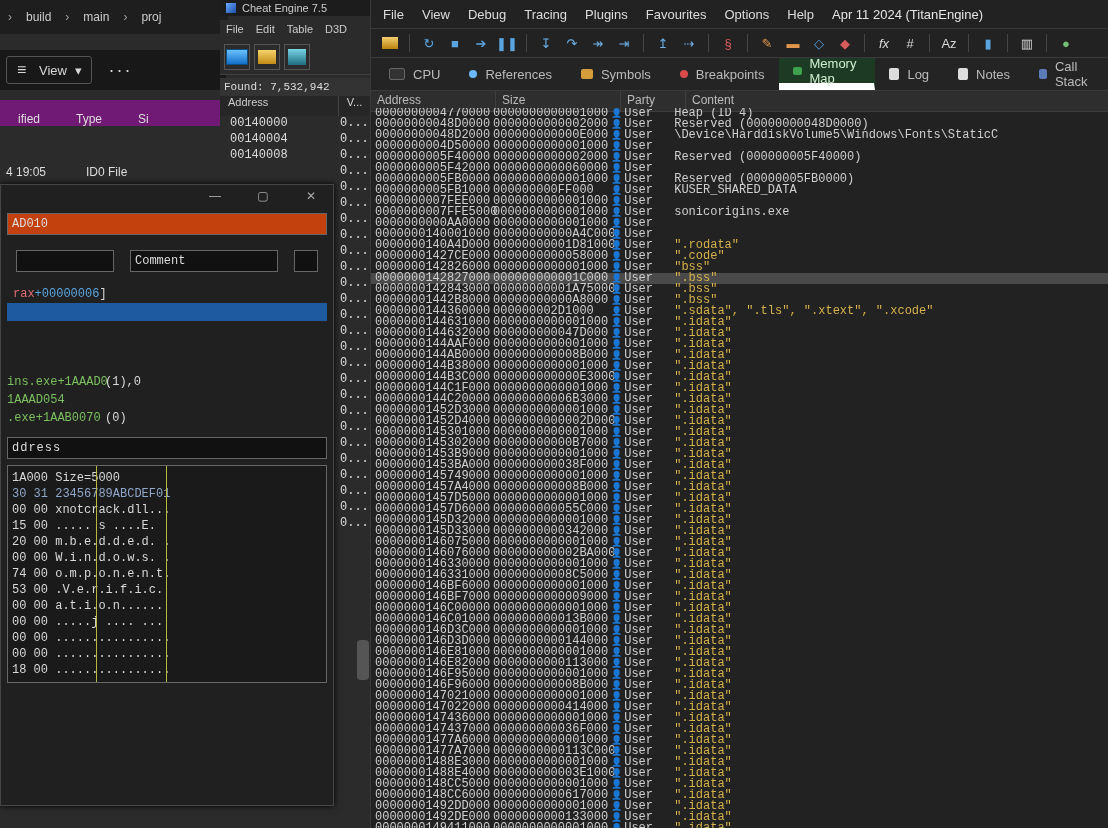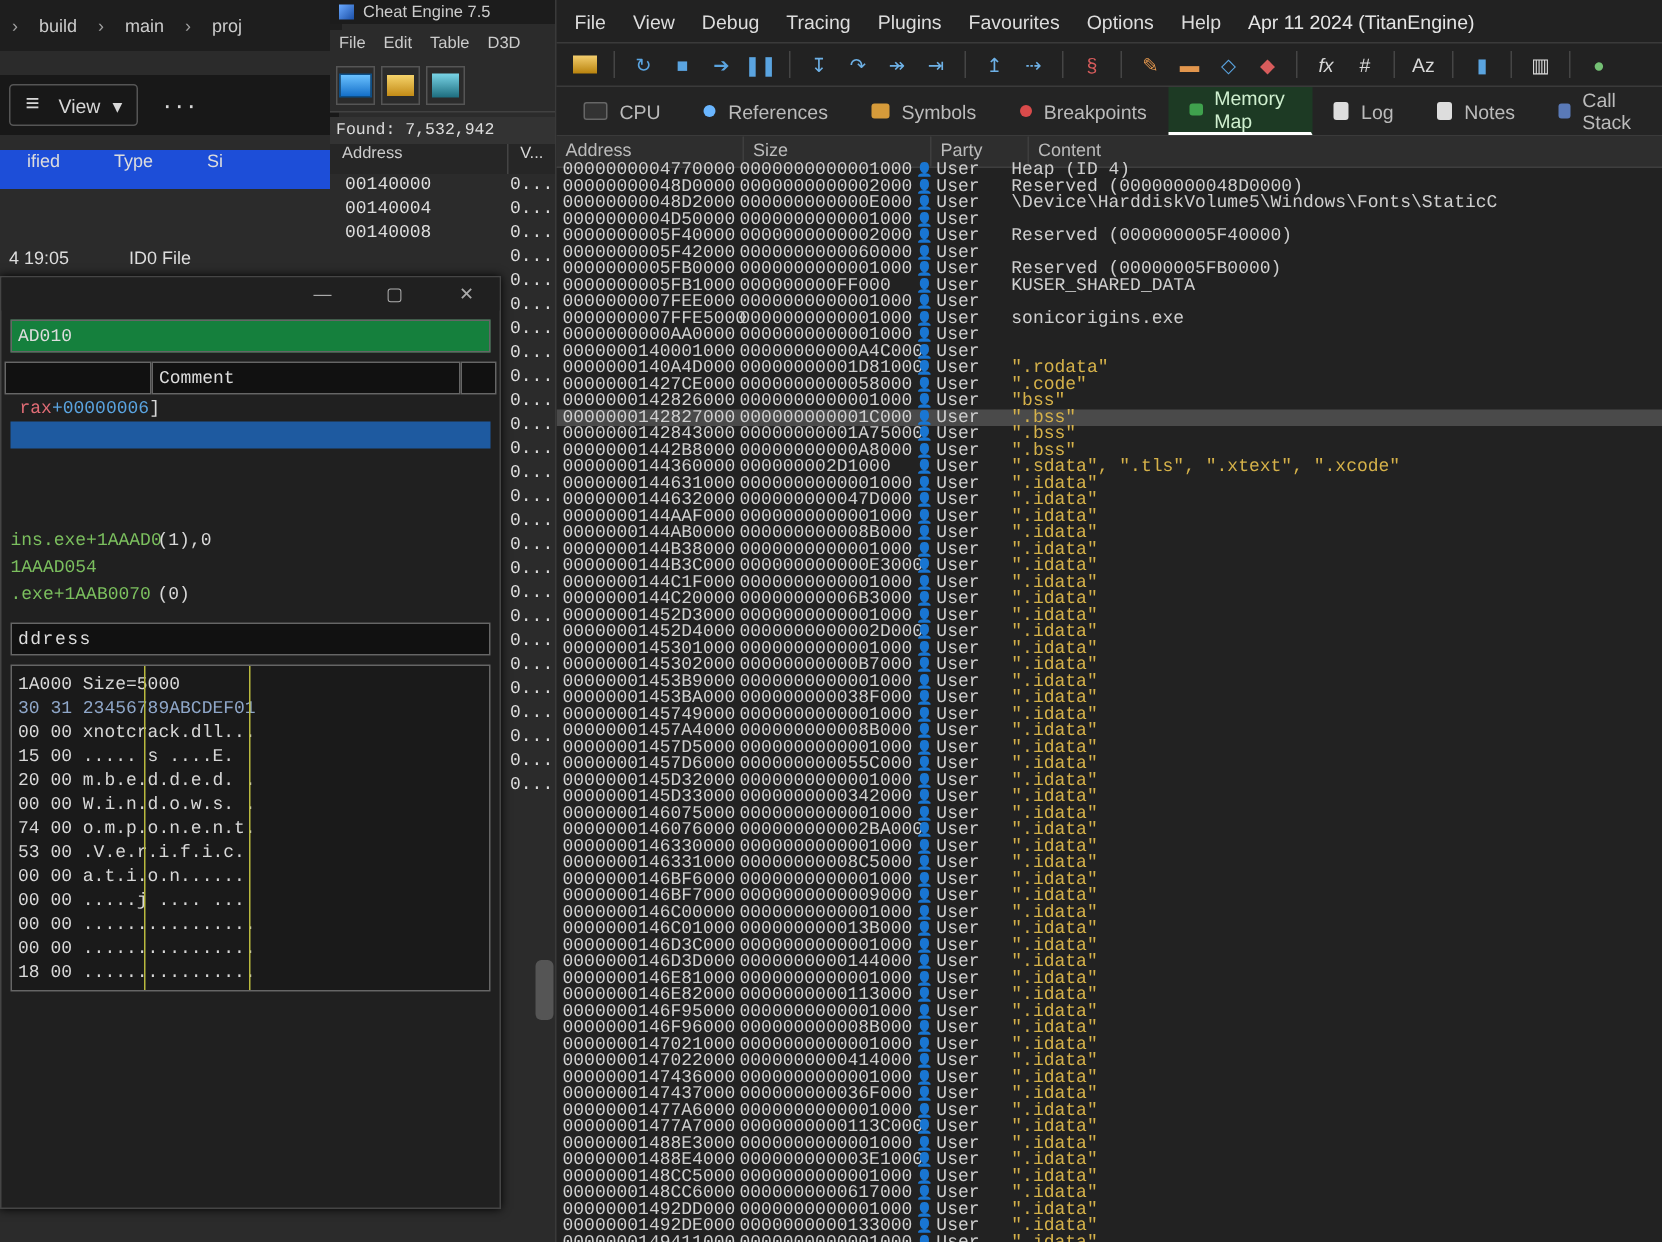--- a/index.html
+++ b/index.html
@@ -5,21 +5,21 @@
   html,body{margin:0;padding:0;background:#2b2b2b;color:#d8d8d8;font-family:"Segoe UI",Tahoma,sans-serif;font-size:12px;overflow:hidden;width:1108px;height:828px}
   .mono{font-family:"Consolas","Courier New",monospace;font-size:12px}
   
   .breadcrumb{position:absolute;left:0;top:0;width:220px;height:34px;display:flex;align-items:center;padding-left:8px;color:#ccc;gap:14px;background:#1e1e1e}
   .gt{color:#a0a0a0}
   .view-bar{position:absolute;left:0;top:50px;width:220px;height:40px;background:#181818;display:flex;align-items:center;gap:16px;padding-left:6px}
   .view-btn{display:flex;align-items:center;gap:8px;border:1px solid #555;border-radius:3px;padding:4px 10px;font-size:13px}
   .ham{display:inline-block;width:14px}
   .ham::before{content:"≡";font-size:16px}
   .dots{font-size:18px;letter-spacing:2px}
-  .file-hdr{position:absolute;left:0;top:100px;width:220px;height:26px;display:flex;color:#ddd;align-items:flex-start;background:#1d4ed8}
+  .file-hdr{position:absolute;left:0;top:100px;width:220px;height:26px;display:flex;color:#ddd;align-items:flex-end;background:#701a75}
   .file-hdr span{padding:0 18px}
   .file-row{position:absolute;left:0;top:160px;width:220px;height:24px;display:flex;align-items:center;color:#ddd}
   .file-row span:first-child{padding-left:6px;width:80px}
   
   .ce-title{position:absolute;left:220px;top:0;width:150px;height:16px;background:#1c1c1c;color:#ccc;font-size:11px;display:flex;align-items:center;gap:6px;padding-left:6px}
   .ce-ico{width:10px;height:10px;background:linear-gradient(135deg,#6aa9ff,#1b4fa7)}
   .ce-menu{position:absolute;left:220px;top:20px;width:150px;height:18px;display:flex;align-items:center;gap:12px;padding-left:6px;color:#ccc;font-size:11px;background:#2b2b2b}
   .ce-tb{position:absolute;left:220px;top:40px;width:150px;height:34px;display:flex;align-items:center;gap:4px;padding-left:4px;background:#2b2b2b;border-bottom:1px solid #414141}
   .tb-ico{width:24px;height:24px;border:1px solid #555;display:flex;align-items:center;justify-content:center;font-size:14px}
   .ic-mon{width:20px;height:14px;background:linear-gradient(#6ac1ff,#1570c9);border:1px solid #0c4e86}
@@ -30,23 +30,23 @@
   .ce-hdr .c1{width:110px;border-right:1px solid #444;padding-left:8px;font-size:11px;color:#ccc}
   .ce-hdr .c2{flex:1;text-align:center;font-size:11px}
   .ce-rows{position:absolute;left:220px;top:116px;width:150px;color:#ddd}
   .ce-rows .r{display:flex;height:16px}
   .ce-rows .r .c1{width:110px;padding-left:10px}
   .ce-rows .r .c2{flex:1}
   
   .win2{position:absolute;left:0;top:184px;width:332px;height:620px;background:#202020;border:1px solid #454545;box-shadow:0 0 6px #000}
   .win2-cap{height:22px;display:flex;justify-content:flex-end;align-items:center;gap:16px;padding-right:6px;background:#202020;color:#aaa}
   .cap-ico{width:32px;height:18px;display:flex;align-items:center;justify-content:center;font-size:12px}
-  .inp{height:20px;background:#15803d;border:1px solid #666;margin:6px;color:#ddd;padding-left:4px;display:flex;align-items:center}
+  .inp{height:20px;background:#c2410c;border:1px solid #666;margin:6px;color:#ddd;padding-left:4px;display:flex;align-items:center}
   .inp.full{margin:6px}
-  .inp-row{display:flex;margin:2px;gap:0}
+  .inp-row{display:flex;margin:15px;gap:16px}
   .inp-row .a{width:96px;height:20px;background:#111;border:1px solid #666}
   .inp-row .b{flex:1;height:20px;background:#111;border:1px solid #666;color:#ddd;padding-left:4px;display:flex;align-items:center}
   .inp-row .c{width:22px;height:20px;background:#111;border:1px solid #666}
   .line-red{color:#e06c75;padding-left:6px}
   .plus-blue{color:#5aa4e0}
   .blue-sel{background:#1e5aa0;height:18px;margin:2px 6px}
   .g-row{padding:2px 0 2px 6px;display:flex}
   .g-row .l{width:98px}
   .green{color:#7bbf5e}
   .hex-title{background:#111;border:1px solid #666;margin:6px;height:20px;color:#ddd;display:flex;align-items:center;padding-left:4px;letter-spacing:1px}
@@ -67,21 +67,21 @@
   .ti.orange{color:#e2964d}
   .ti.red{color:#d85c5c}
   .ti.green{color:#74c074}
   .tabs{height:32px;display:flex;align-items:stretch;padding-left:4px;border-bottom:1px solid #3a3a3a;background:#242424}
   .tab{display:flex;align-items:center;gap:8px;padding:0 14px;color:#bbb;font-size:13px;border-right:1px solid transparent}
   .tab .dot{width:8px;height:8px;border-radius:50%}
   .tab.cpu .dot{background:#333;border:1px solid #666;border-radius:2px;width:14px;height:10px}
   .tab.ref .dot{background:#6ab6ff}
   .tab.sym .dot{background:#d69b3a;border-radius:2px;width:12px;height:10px}
   .tab.bp .dot{background:#d94b4b}
-  .tab.mem{background:#1d3a24;border-bottom:2px solid #ffffff;color:#d0f0d0}
+  .tab.mem{background:#1d3a24;border-bottom:7px solid #ffffff;color:#d0f0d0}
   .tab.mem .dot{background:#3fa14d;border-radius:2px;width:12px;height:8px}
   .tab.log .dot{background:#ddd;border-radius:2px;width:10px;height:12px}
   .tab.notes .dot{background:#ddd;border-radius:2px;width:10px;height:12px}
   .tab.cs .dot{background:#5a7ab8;border-radius:2px;width:12px;height:10px}
   .mem-hdr{height:20px;display:flex;background:#2e2e2e;border-bottom:1px solid #3e3e3e}
   .mh{padding:2px 6px;border-right:1px solid #3e3e3e;color:#bbb;font-size:12px}
   .mh.addr{width:112px}
   .mh.sz{width:112px}
   .mh.pty{width:52px}
   .mh.info{flex:1}

